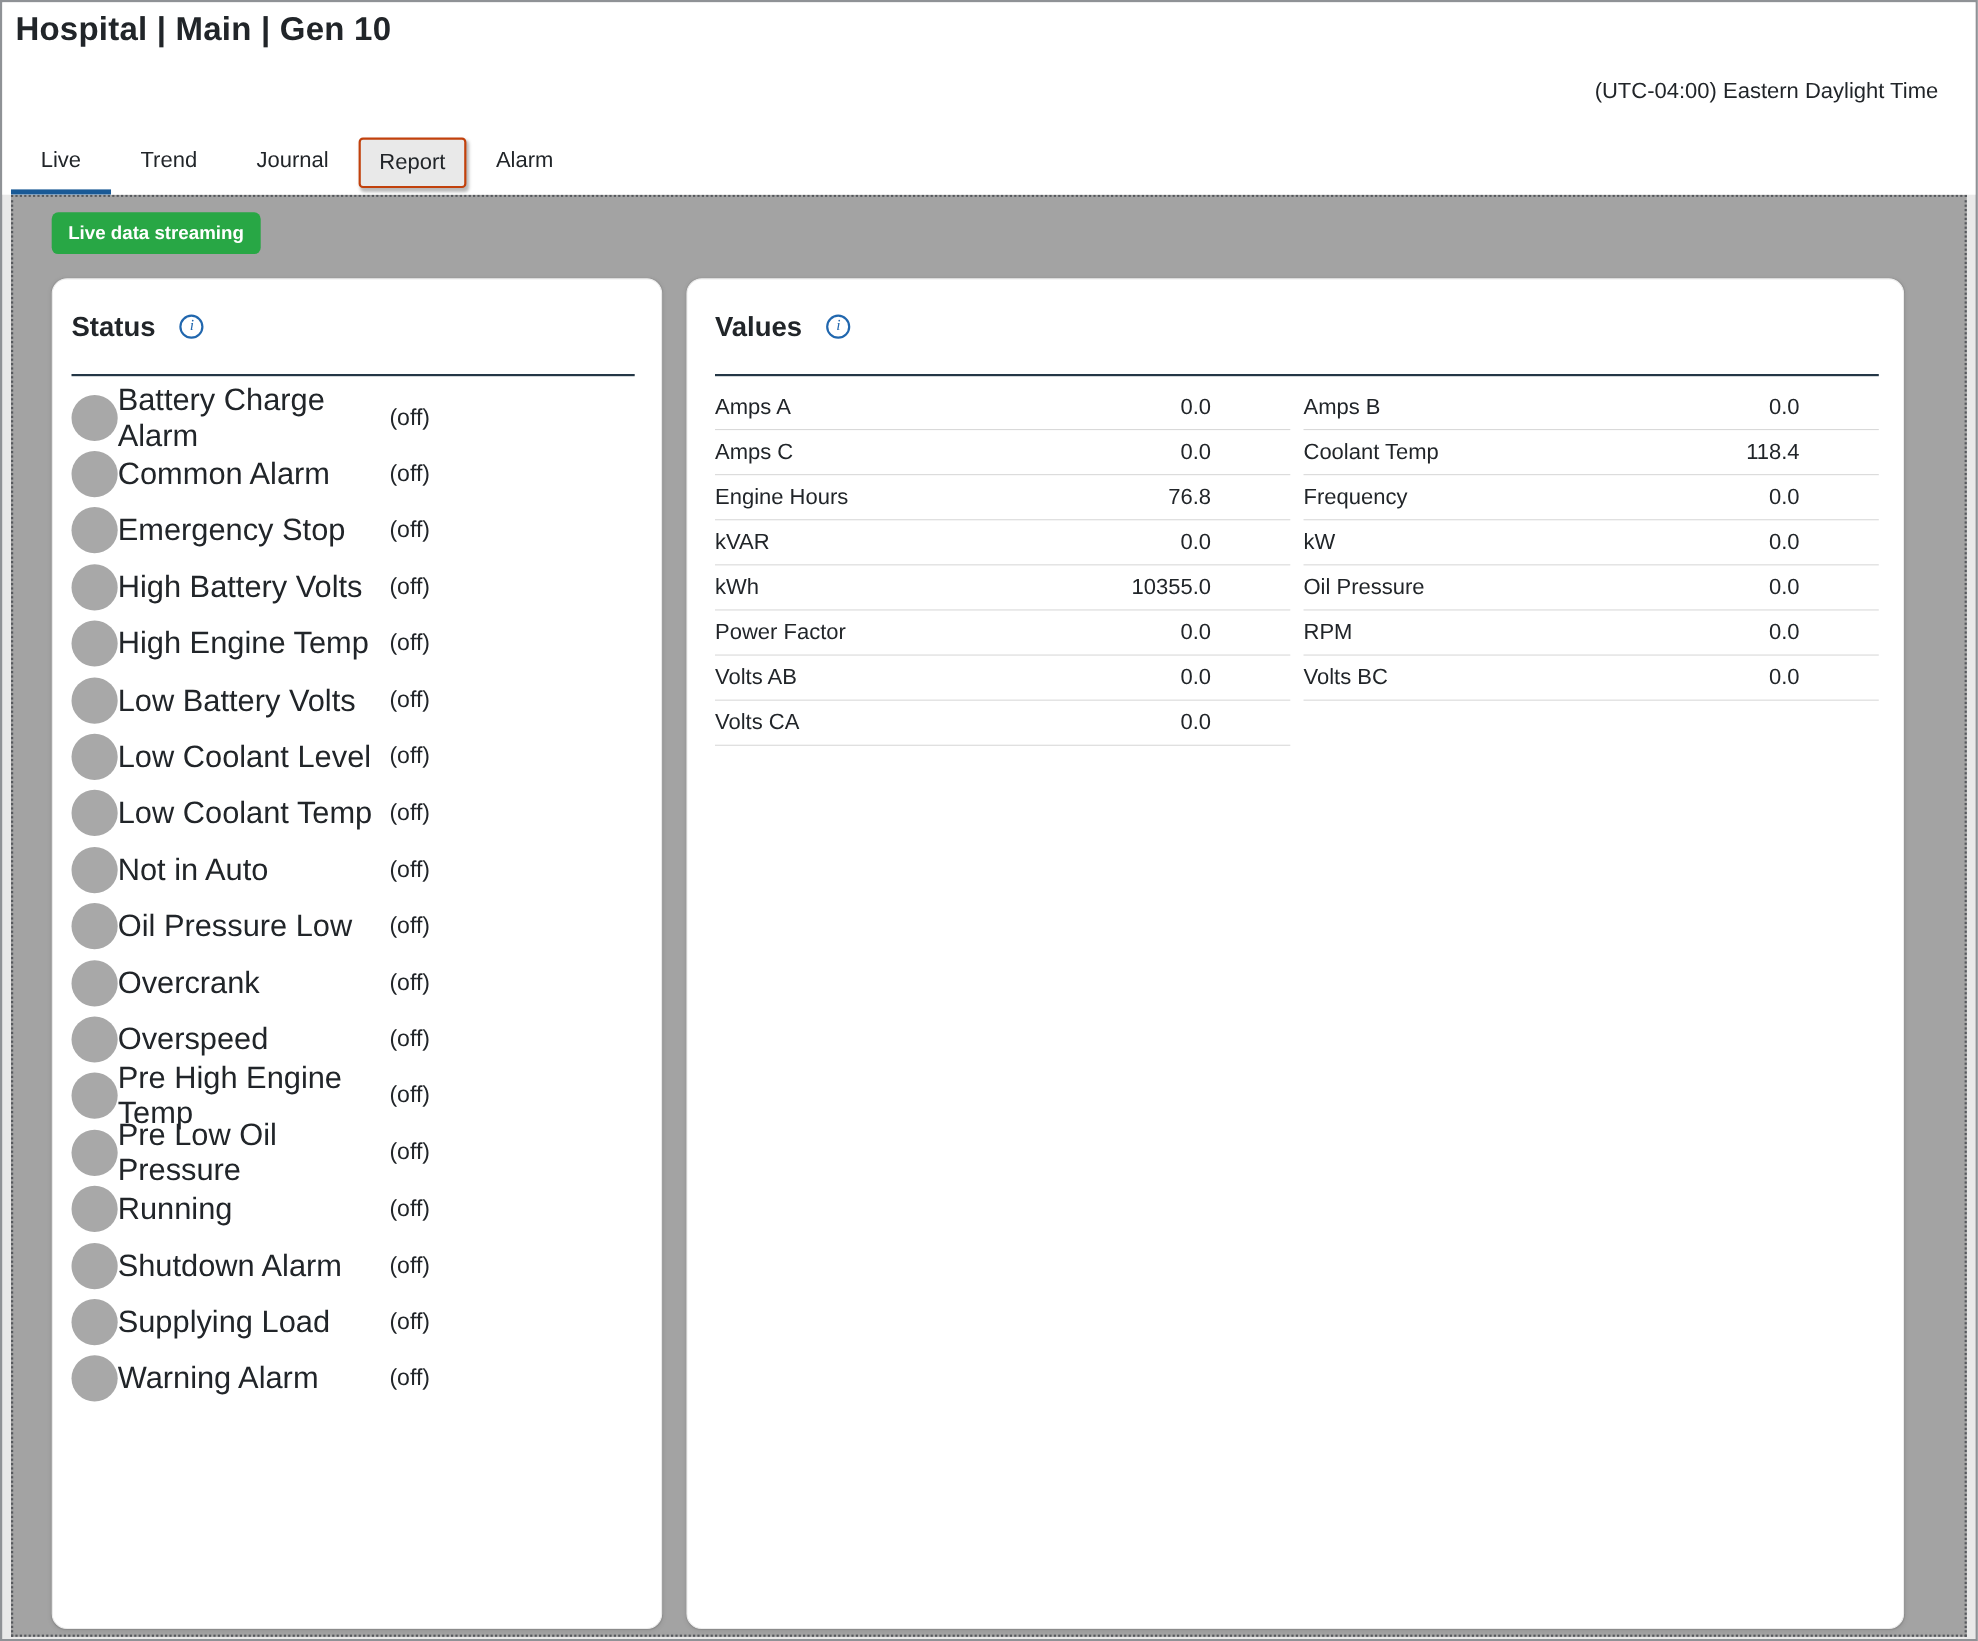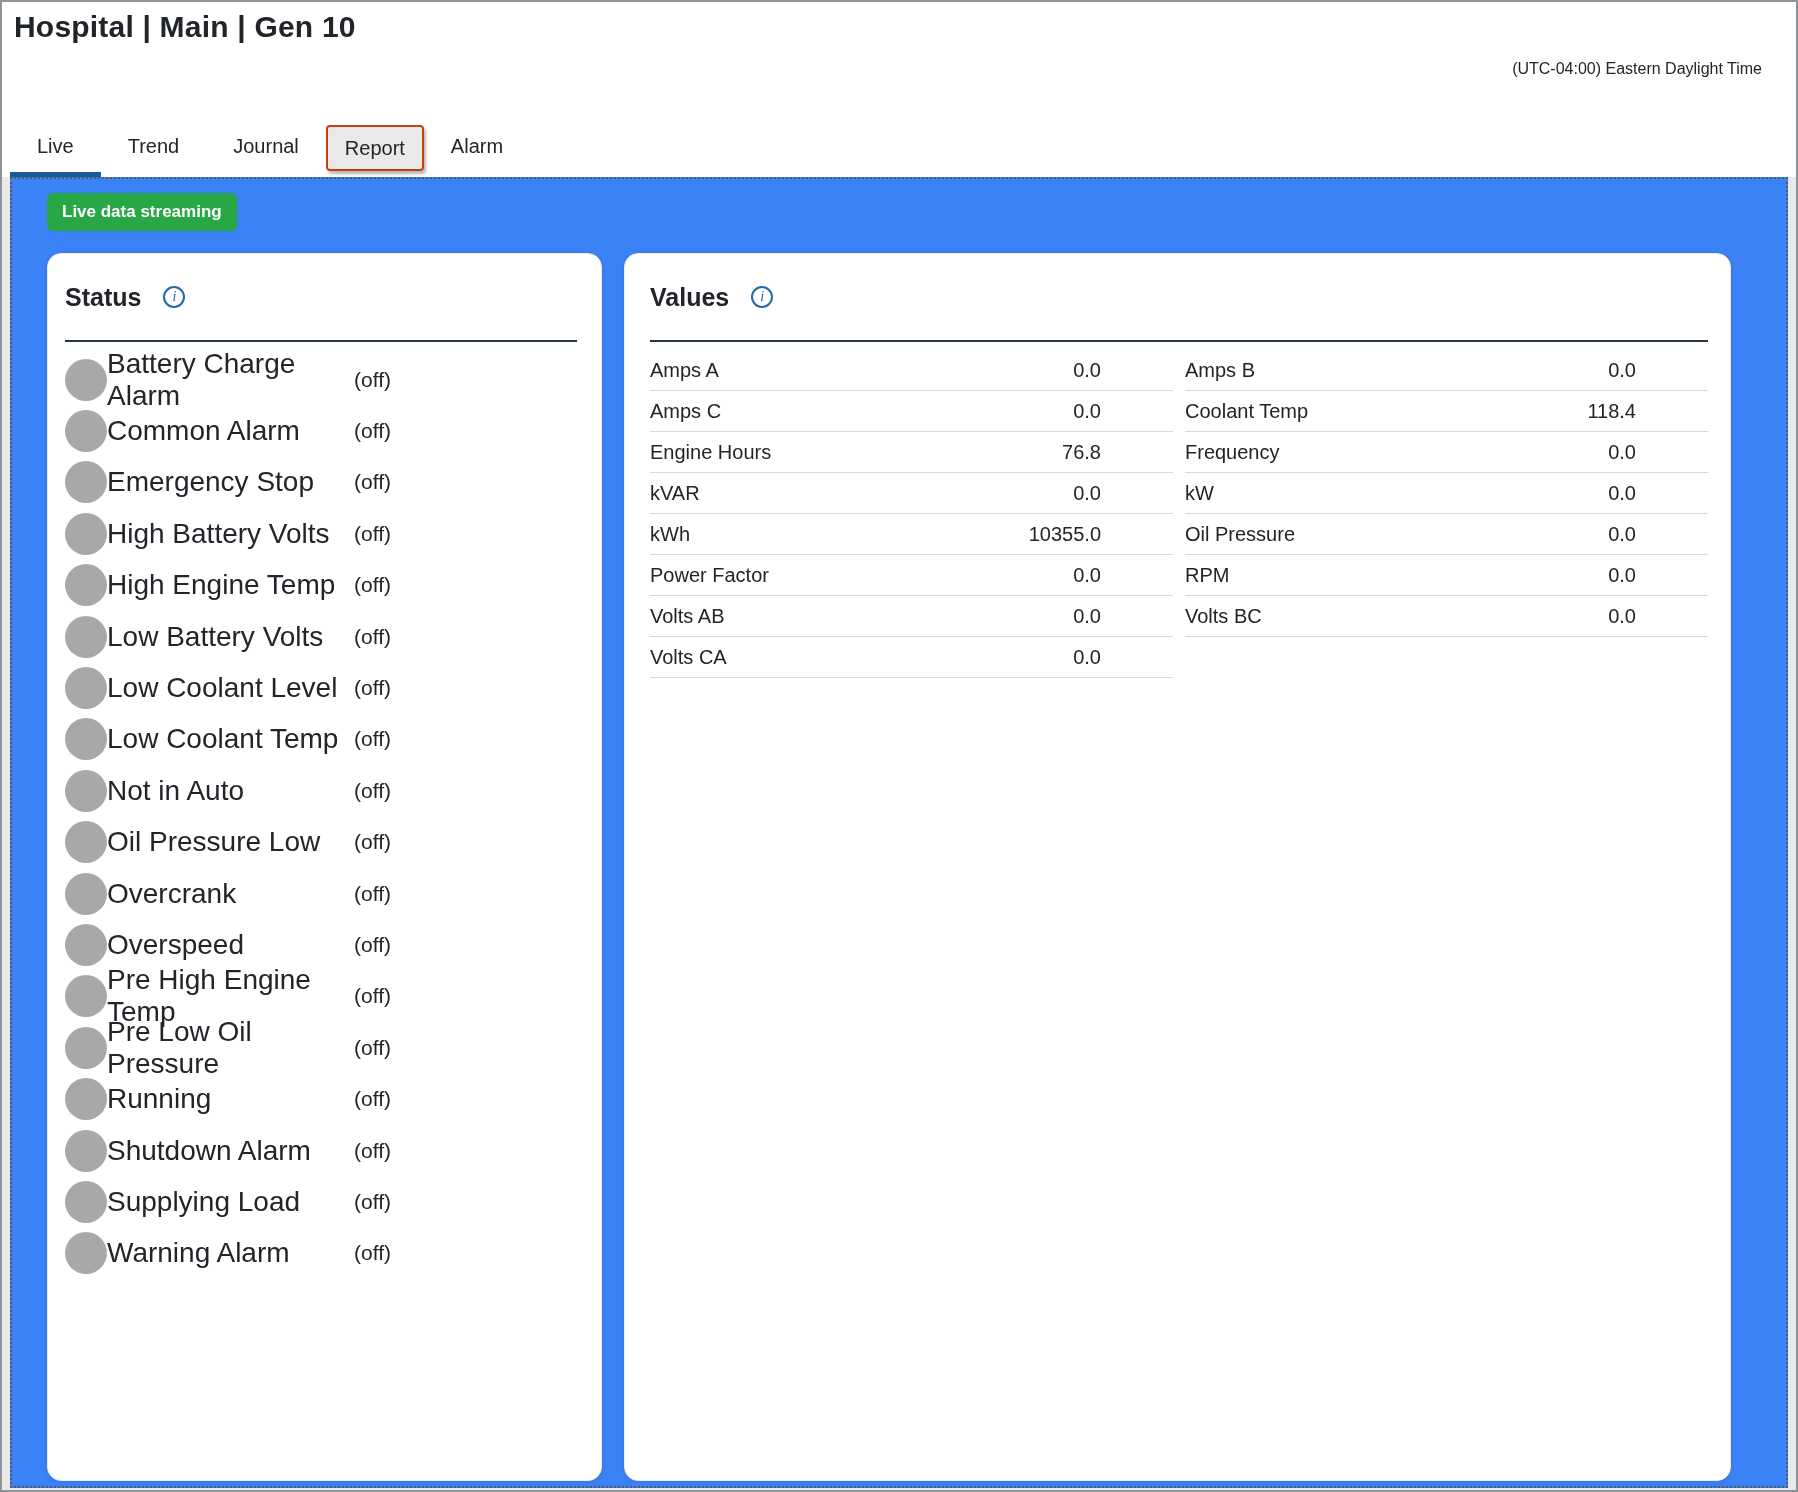--- a/index.html
+++ b/index.html
@@ -14,22 +14,22 @@
     position: relative;
   }
 
   
   .header { position: relative; height: 175px; background: #ffffff; }
   .page-title {
     position: absolute; top: 8px; left: 12px;
     font-size: 30px; font-weight: 700; letter-spacing: 0.2px;
   }
   .timezone {
-    position: absolute; top: 58px; right: 34px;
-    font-size: 16px; color: #212529;
+    position: absolute; top: 70px; right: 34px;
+    font-size: 20px; color: #212529;
   }
   .tabbar {
     position: absolute; left: 8px; bottom: 0;
     display: flex; align-items: flex-end;
   }
   .tab-wrap { display: flex; }
   .tab {
     font-size: 20px; padding: 17px 27px 14px;
     border-bottom: 5px solid transparent;
     cursor: pointer; white-space: nowrap;
@@ -46,21 +46,21 @@
     box-shadow: 2px 3px 3px rgba(0,0,0,0.28);
     margin-bottom: 6px;
     background: #e9e9e9;
   }
   .tab-wrap.outlined .tab { padding: 10px 17px 9px; border-bottom: none; }
 
   
   .content {
     margin: 0 8px;
     height: 1311px;
-    background: #3b82f6;
+    background: #a3a3a3;
     border: 2px dotted #55585c;
     padding: 14px 0 16px 35px;
   }
 
   .live-badge {
     display: inline-block;
     background: #28a745;
     color: #ffffff;
     font-size: 17px; font-weight: 700;
     padding: 9px 15px;

